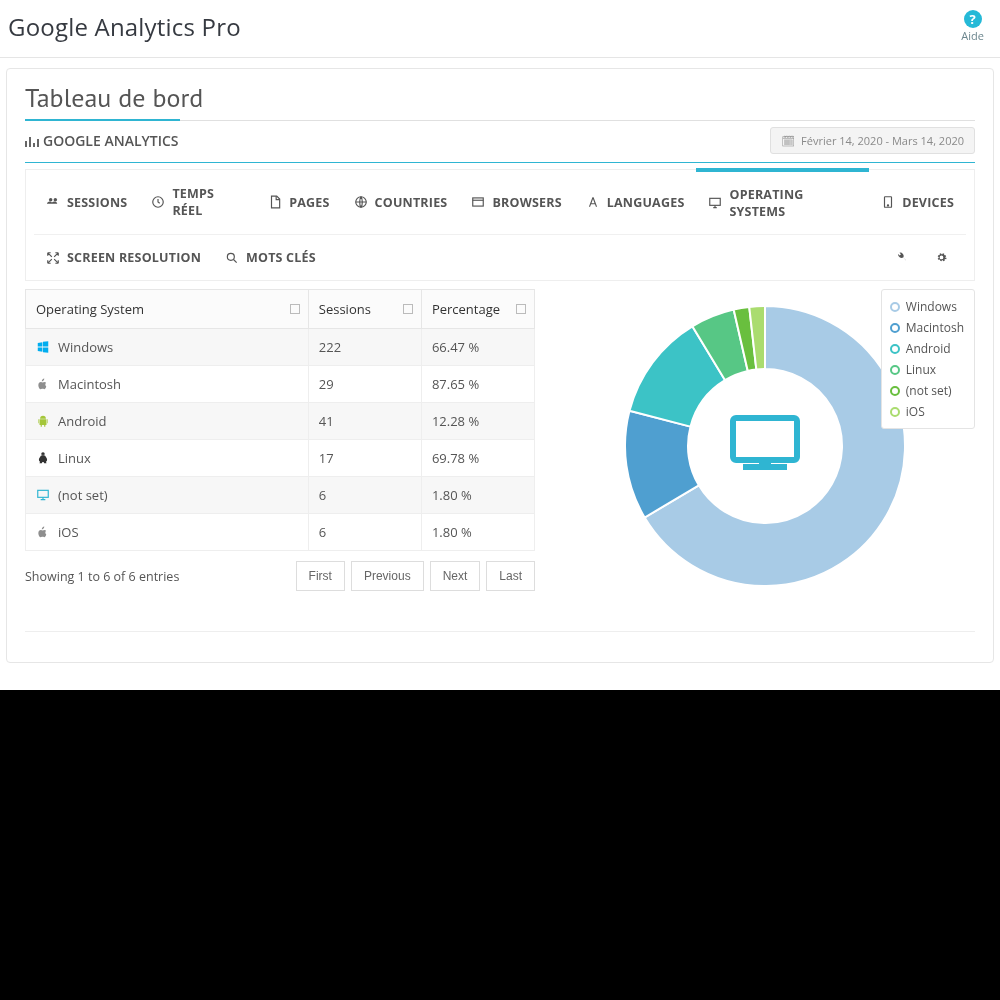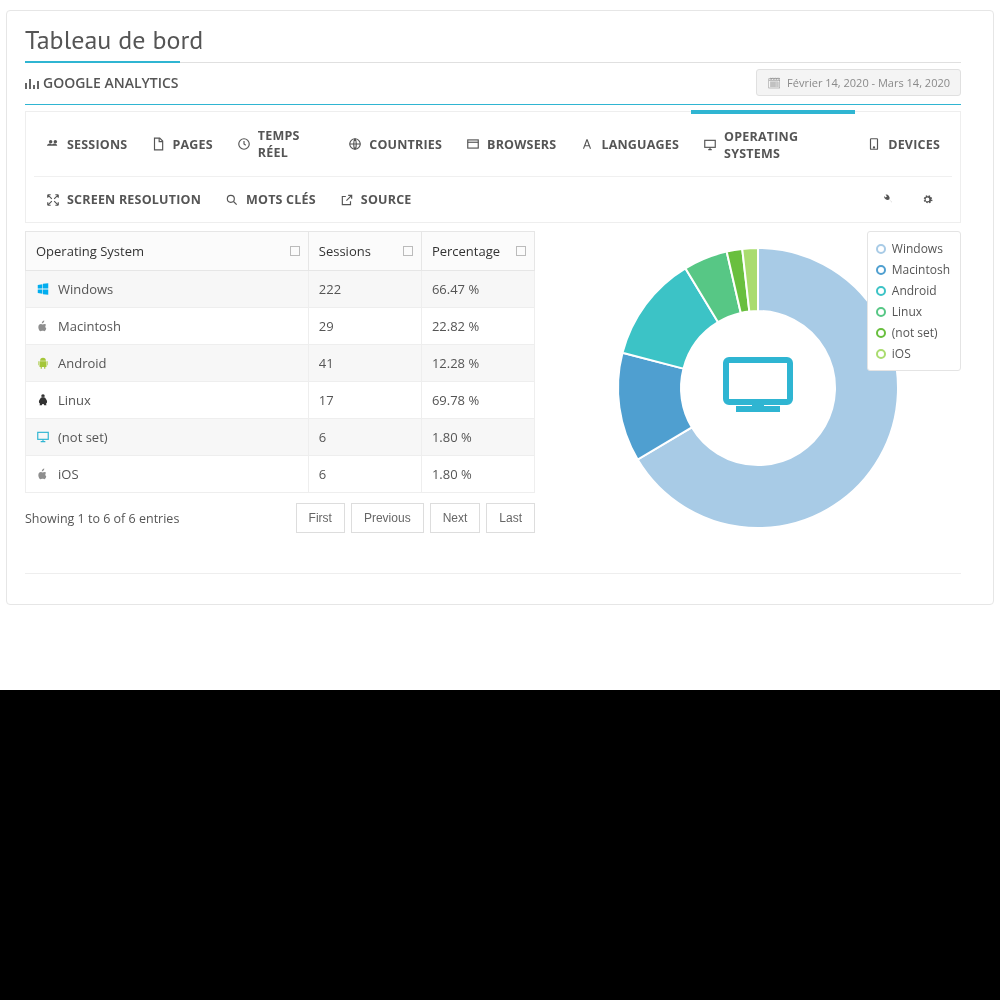--- a/index.html
+++ b/index.html
@@ -4,21 +4,21 @@
 <style>
   * { box-sizing: border-box; margin: 0; padding: 0; }
   body { font-family: "Open Sans", "Segoe UI", Arial, sans-serif; background:#fff; width:1000px; height:1000px; overflow:hidden; color:#555; }
   body { background:#000; }
   .canvas { background:#fff; width:1000px; height:690px; position:relative; }
   .topbar { display:flex; align-items:flex-start; justify-content:space-between; padding:10px 16px 14px 8px; border-bottom:1px solid #e5e5e5; }
   .app-title { font-size:24px; font-weight:400; color:#363a41; letter-spacing:0.2px; }
   .help { text-align:center; font-size:11px; color:#6c868e; cursor:pointer; }
   .help-icon{ display:inline-flex; align-items:center; justify-content:center; width:18px; height:18px; border-radius:50%; background:#25b9d7; color:#fff; font-weight:700; font-size:13px; }
   .stage { padding:10px 6px 0 6px; }
-  .panel { background:#fff; border:1px solid #e6e6e6; border-radius:4px; padding:12px 32px 30px 18px; }
+  .panel { background:#fff; border:1px solid #e6e6e6; border-radius:4px; padding:12px 18px 30px 18px; }
   .panel-title{ font-size:26px; color:#555; font-weight:400; margin-bottom:6px; font-family:"PT Sans","Segoe UI",sans-serif;}
   .hr1{ height:1px; background:#e0e0e0; position:relative; margin-bottom:4px;}
   .hr1::after{ content:""; position:absolute; left:0; top:-1px; width:155px; height:2px; background:#2fb5d2;}
   .subhead-row{ display:flex; align-items:center; justify-content:space-between; margin:6px 0 8px 0;}
   .subhead{ font-size:14px; color:#555; font-weight:600; display:flex; align-items:center; gap:4px;}
   .subhead .bars{ display:inline-block; width:14px; height:12px; background:
       linear-gradient(#666,#666) 0 100%/2px 6px no-repeat,
       linear-gradient(#666,#666) 4px 100%/2px 10px no-repeat,
       linear-gradient(#666,#666) 8px 100%/2px 4px no-repeat,
       linear-gradient(#666,#666) 12px 100%/2px 8px no-repeat; }
@@ -55,20 +55,27 @@
   .swatch{ width:10px;height:10px;border-radius:50%; box-sizing:border-box;}
 
   .divider-bottom{height:1px;background:#eee;margin-top:40px;}
 
   svg{display:block;}
 </style>
 </head>
 <body>
 <div class="canvas">
 
+  <div class="topbar">
+    <div class="app-title">Google Analytics Pro</div>
+    <div class="help">
+      <span class="help-icon">?</span><br>
+      <span>Aide</span>
+    </div>
+  </div>
 
   <div class="stage">
     <div class="panel">
       <div class="panel-title">Tableau de bord</div>
       <div class="hr1"></div>
       <div class="subhead-row">
         <div class="subhead">
           <span class="bars"></span>
           <span>GOOGLE ANALYTICS</span>
         </div>
@@ -87,34 +94,34 @@
                   <circle cx="8" cy="8" r="3"></circle>
                   <circle cx="16" cy="8" r="3"></circle>
                   <path d="M2 19c0-3 3-5 6-5s6 2 6 5H2zm10 0c0-2 2-5 6-5s6 3 6 5H12z" transform="scale(0.8)"></path>
                 </svg>
               </span>
               <span>SESSIONS</span>
             </div>
             <div class="tab">
               <span class="ic">
                 <svg width="14" height="14" viewBox="0 0 24 24" fill="none" stroke="#555" stroke-width="2">
+                  <circle cx="12" cy="12" r="9"></circle>
+                  <path d="M12 7v5l3 2"></path>
+                </svg>
+              </span>
+              <span>TEMPS RÉEL</span>
+            </div>
+            <div class="tab">
+              <span class="ic">
+                <svg width="14" height="14" viewBox="0 0 24 24" fill="none" stroke="#555" stroke-width="2">
                   <path d="M6 2h9l5 5v15H6z"></path>
                   <path d="M14 2v6h6"></path>
                 </svg>
               </span>
               <span>PAGES</span>
-            </div>
-            <div class="tab">
-              <span class="ic">
-                <svg width="14" height="14" viewBox="0 0 24 24" fill="none" stroke="#555" stroke-width="2">
-                  <circle cx="12" cy="12" r="9"></circle>
-                  <path d="M12 7v5l3 2"></path>
-                </svg>
-              </span>
-              <span>TEMPS RÉEL</span>
             </div>
             <div class="tab">
               <span class="ic">
                 <svg width="14" height="14" viewBox="0 0 24 24" fill="none" stroke="#555" stroke-width="2">
                   <circle cx="12" cy="12" r="9"></circle>
                   <path d="M3 12h18M12 3c3 3 3 15 0 18M12 3c-3 3-3 15 0 18"></path>
                 </svg>
               </span>
               <span>COUNTRIES</span>
             </div>
@@ -166,28 +173,20 @@
               </div>
               <div class="tab">
                 <span class="ic">
                   <svg width="14" height="14" viewBox="0 0 24 24" fill="none" stroke="#555" stroke-width="2">
                     <circle cx="10" cy="10" r="6"></circle>
                     <path d="M20 20l-5-5"></path>
                   </svg>
                 </span>
                 <span>MOTS CLÉS</span>
               </div>
-              <div class="tab">
-                <span class="ic">
-                  <svg width="14" height="14" viewBox="0 0 24 24" fill="none" stroke="#555" stroke-width="2">
-                    <path d="M14 4h6v6M20 4l-9 9M18 14v6H4V6h6"></path>
-                  </svg>
-                </span>
-                <span>SOURCE</span>
-              </div>
             </div>
           <div class="tabs-tools">
             <span class="tool-ic">
               <svg width="16" height="16" viewBox="0 0 24 24" fill="#555">
                   <path d="M22 19l-6.5-6.5a6 6 0 10-2 2L20 21l2-2zM4 9a5 5 0 1110 0A5 5 0 014 9z" opacity="0"></path>
                   <path d="M21.7 18.3l-5.1-5.1A7 7 0 009 3.3l3 3-2.8 2.8-3-3A7 7 0 0016.6 13l5.1 5.1-1 1z" transform="scale(0.75) translate(2,2)"></path>
                 </svg>
             </span>
             <span class="tool-ic">
               <svg width="16" height="16" viewBox="0 0 24 24" fill="#555">
@@ -228,21 +227,21 @@
                     <span class="os-cell">
                       <span class="os-ico">
                         <svg width="14" height="14" viewBox="0 0 24 24" fill="#8e8e8e">
                           <path d="M16 13c0-2 1.5-3 1.5-3s-1-1.5-3-1.5c-1.3 0-2 .8-3 .8s-1.8-.8-3-.8C6 8.5 4 10.5 4 14c0 4 2.5 7 4 7 1 0 1.5-.7 3-.7s2 .7 3 .7c1.5 0 3.5-3 3.5-5-1.5-.5-1.5-3-1.5-3zM13 6c.8-1 1.3-2.3 1.2-3.5-1.1.1-2.4.8-3.1 1.7-.7.8-1.3 2.1-1.1 3.3 1.2.1 2.3-.6 3-1.5z"></path>
                         </svg>
                       </span>
                       <span>Macintosh</span>
                     </span>
                   </td>
                   <td>29</td>
-                  <td>22.82 %</td>
+                  <td>87.65 %</td>
                 </tr>
                 <tr>
                   <td>
                     <span class="os-cell">
                       <span class="os-ico">
                         <svg width="14" height="14" viewBox="0 0 24 24" fill="#a4c639">
                           <path d="M6 9h12v9a1 1 0 01-1 1h-1v3h-2v-3h-4v3H8v-3H7a1 1 0 01-1-1V9zm1-1a5 5 0 0110 0H7zM4 9h1v7H4zM19 9h1v7h-1zM8 2l1.5 2M16 2l-1.5 2"></path>
                         </svg>
                       </span>
                       <span>Android</span>

